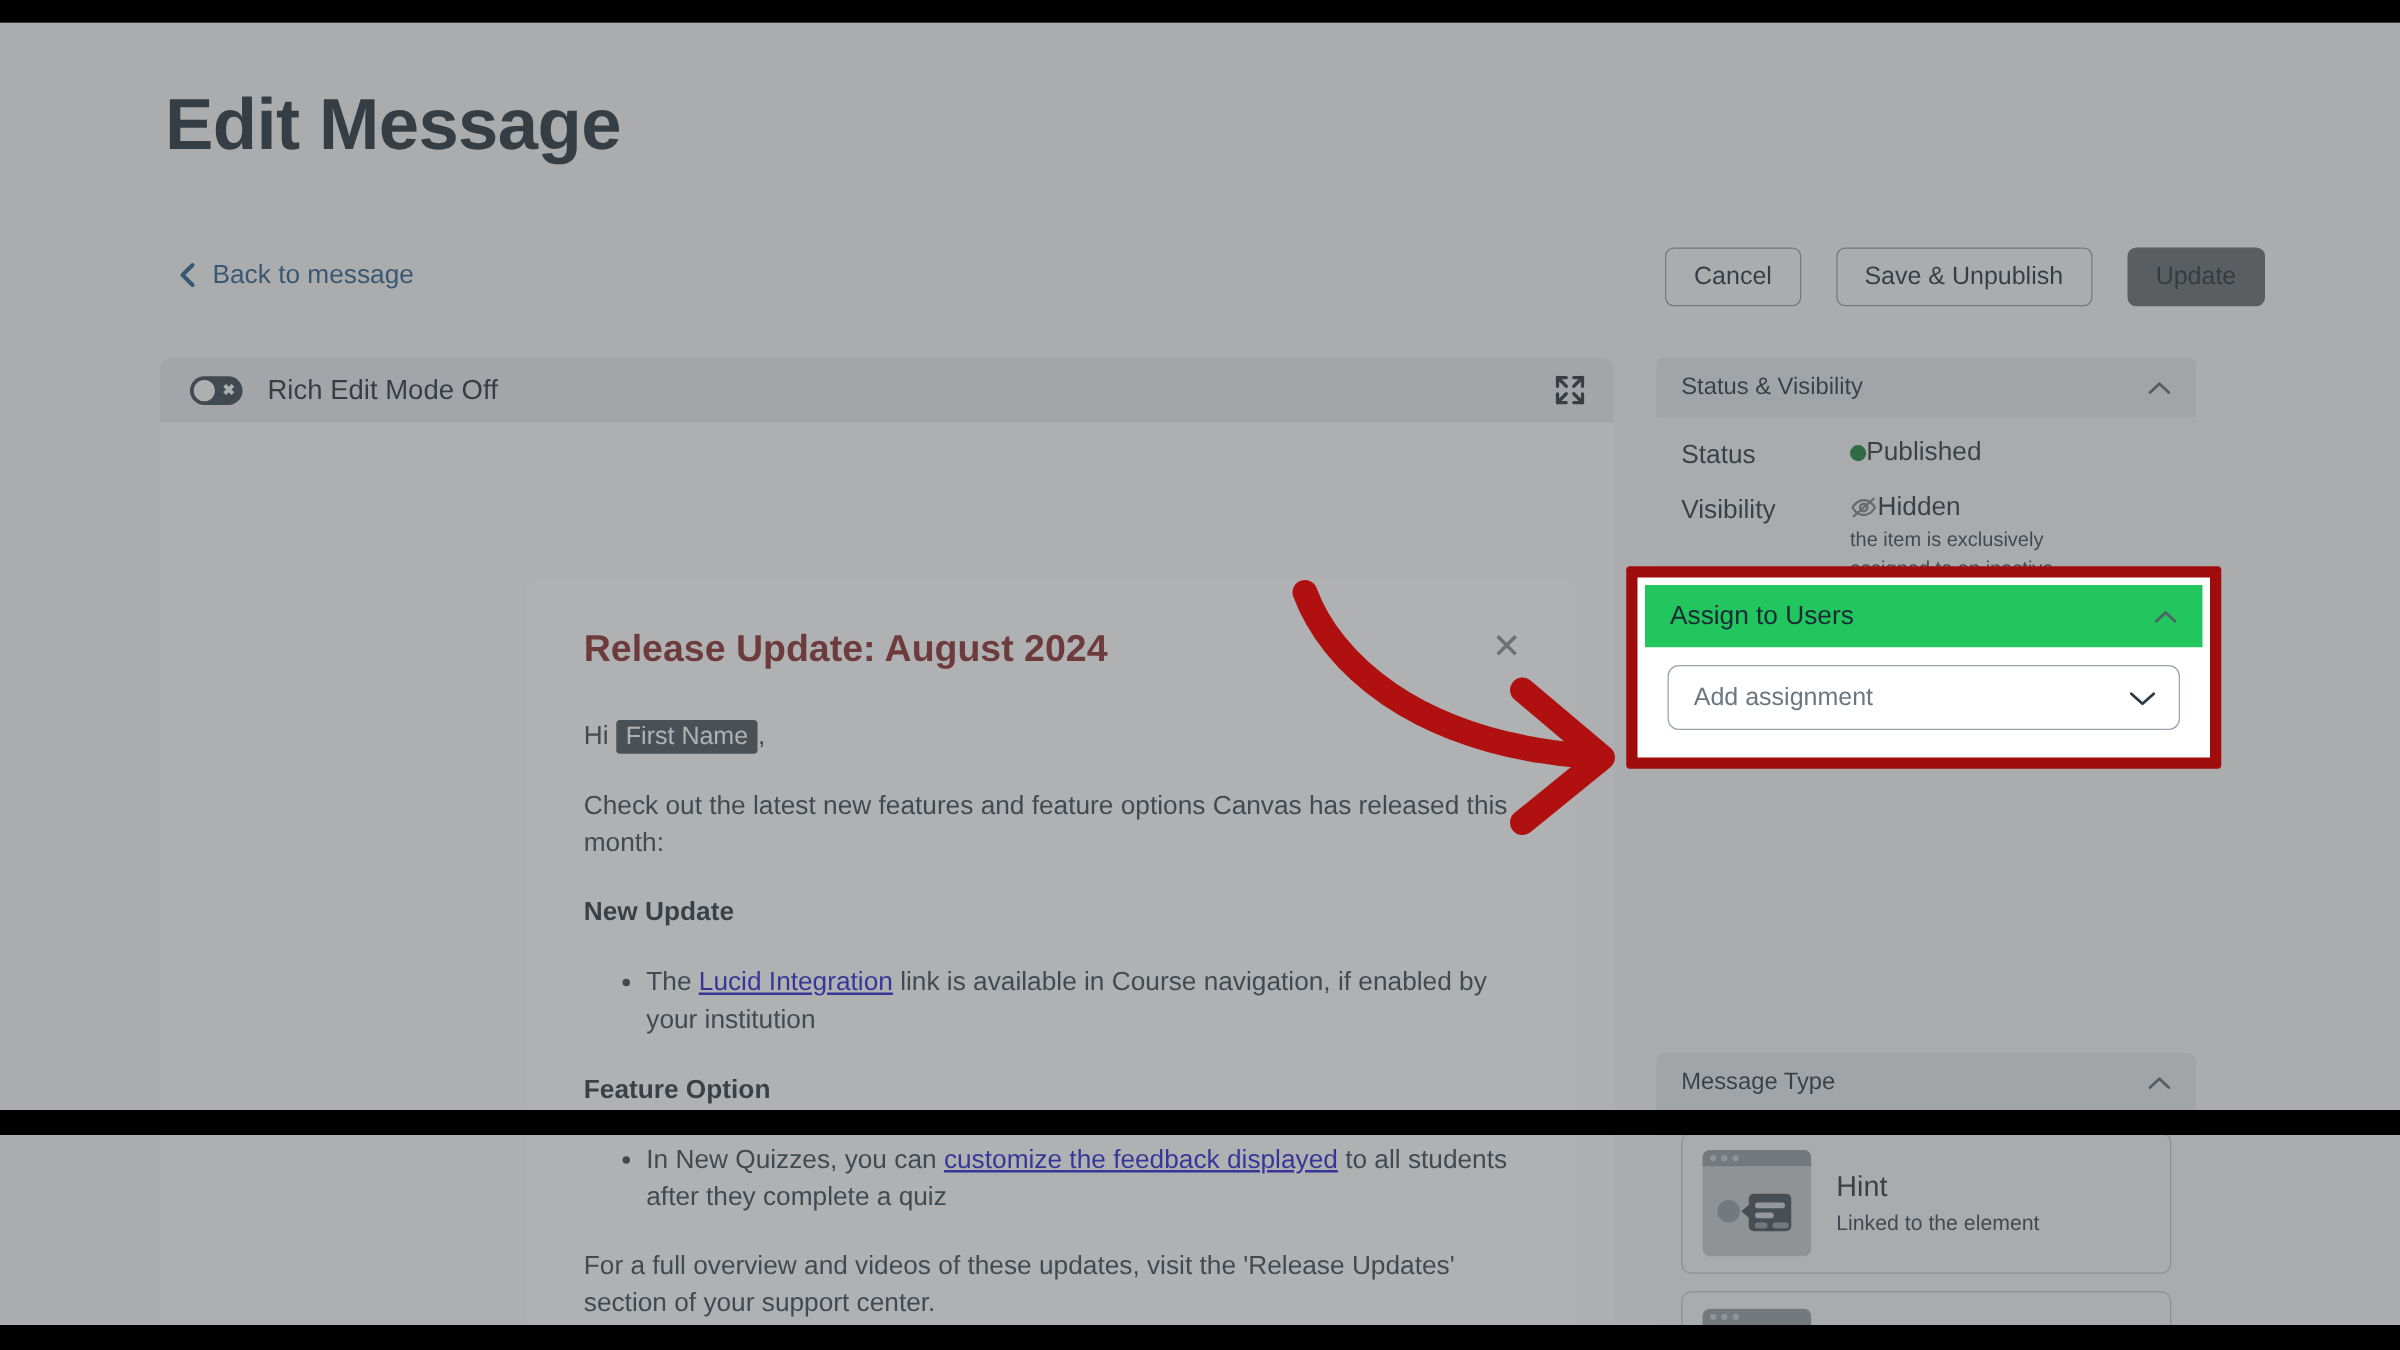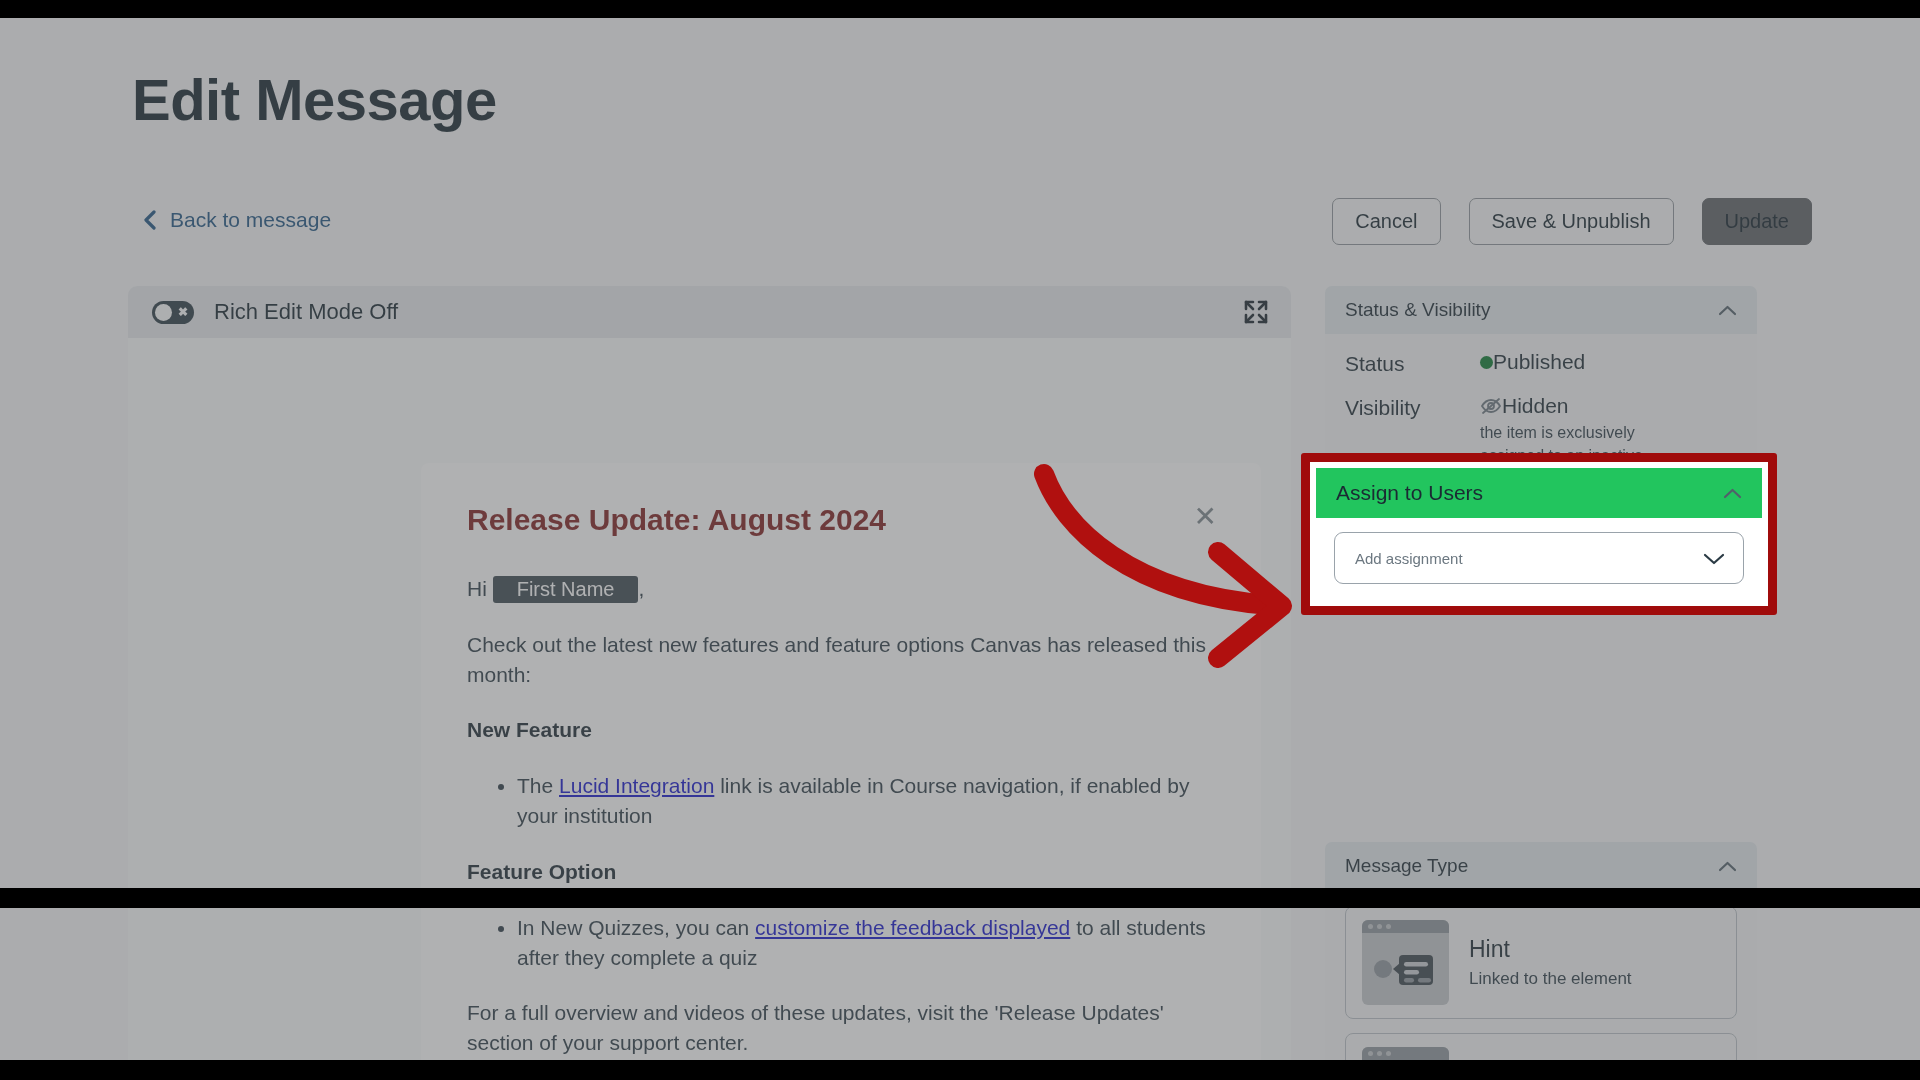--- a/index.html
+++ b/index.html
@@ -180,21 +180,21 @@
   }
   .msg-body { font-size: 21px; color: #2b3b45; line-height: 1.42; }
   .msg-body p { margin-bottom: 26px; }
   .msg-body p:last-child { margin-bottom: 0; }
   .msg-body h4 { font-size: 21px; font-weight: bold; color: #1b2a33; margin-bottom: 26px; }
   .msg-body ul { margin: 0 0 26px 0; padding-left: 50px; }
   .msg-body li { margin-bottom: 8px; }
   .token {
     background: #3a4750;
     color: #ffffff;
-    padding: 2px 24px 3px;
+    padding: 2px 8px 3px;
     border-radius: 3px;
     font-size: 20px;
   }
   .mlink { color: #1414cc; text-decoration: underline; }
 
   
   .sidebar {
     position: absolute;
     left: 1325px;
     top: 268px;
@@ -249,21 +249,21 @@
   .select-box {
     border: 1px solid #9aa3ab;
     border-radius: 9px;
     height: 52px;
     display: flex;
     align-items: center;
     justify-content: space-between;
     padding: 0 18px 0 20px;
     background: #ffffff;
   }
-  .select-placeholder { font-size: 15px; color: #6b7780; }
+  .select-placeholder { font-size: 20px; color: #6b7780; }
   .chev-down { width: 22px; height: 13px; display: block; }
 
   
   .sb-section.msgtype { margin-top: 334px; }
   .type-card {
     border: 1px solid #b9bfc5;
     border-radius: 8px;
     background: transparent;
     padding: 13px 16px;
     display: flex;
@@ -342,21 +342,21 @@
 
       <div class="editor-body">
         <div class="msg-card">
           <div class="msg-head">
             <div class="msg-title">Release Update: August 2024</div>
             <button class="msg-close">✕</button>
           </div>
           <div class="msg-body">
             <p><span>Hi </span><span class="token">First Name</span><span>,</span></p>
             <p>Check out the latest new features and feature options Canvas has released this month:</p>
-            <h4>New Feature</h4>
+            <h4>New Update</h4>
             <ul>
               <li><span>The </span><a class="mlink">Lucid Integration</a><span> link is available in Course navigation, if enabled by your institution</span></li>
             </ul>
             <h4>Feature Option</h4>
             <ul>
               <li><span>In New Quizzes, you can </span><a class="mlink">customize the feedback displayed</a><span> to all students after they complete a quiz</span></li>
             </ul>
             <p>For a full overview and videos of these updates, visit the 'Release Updates' section of your support center.</p>
           </div>
         </div>

